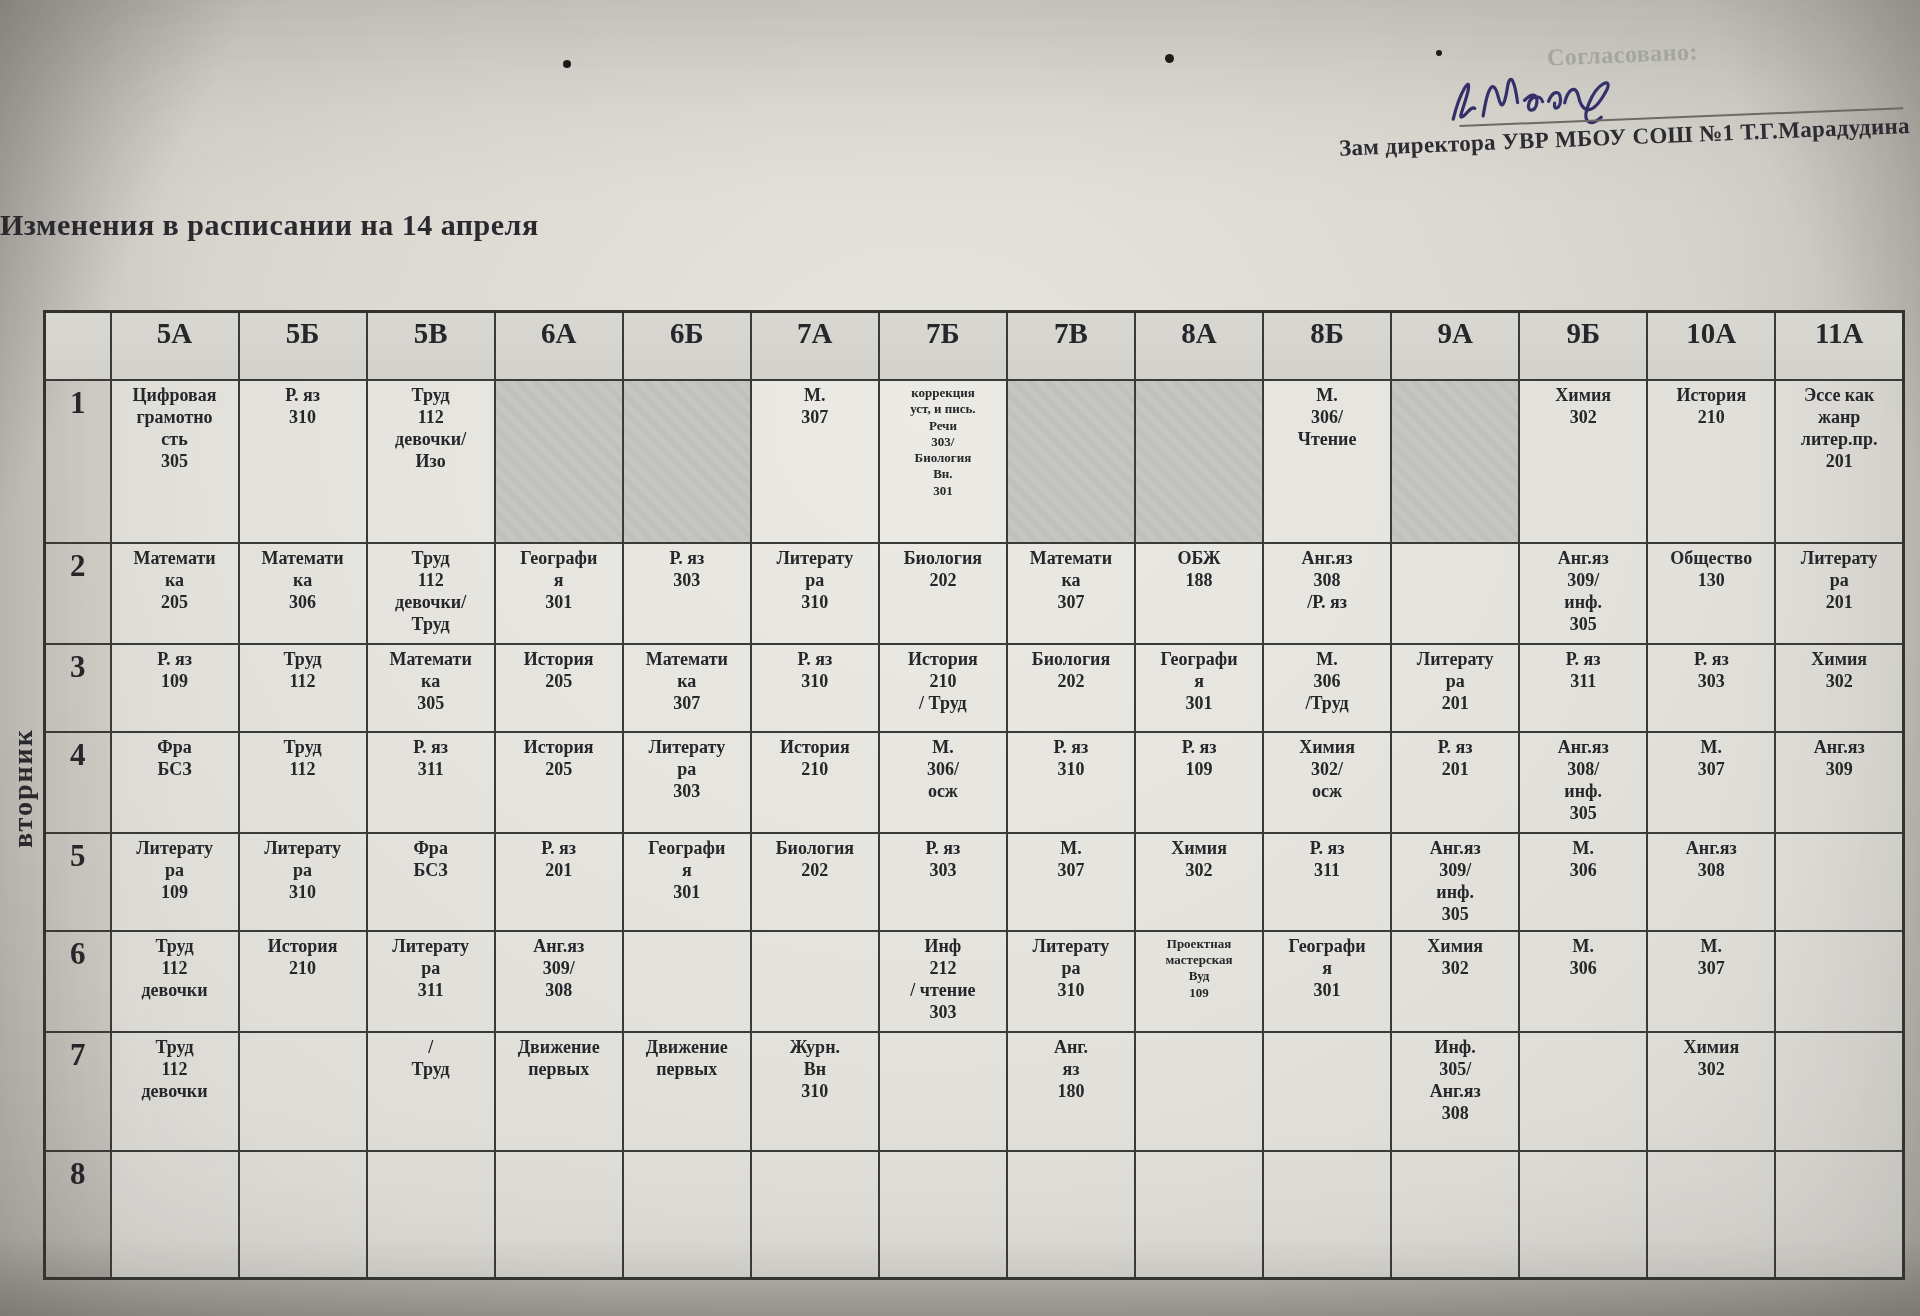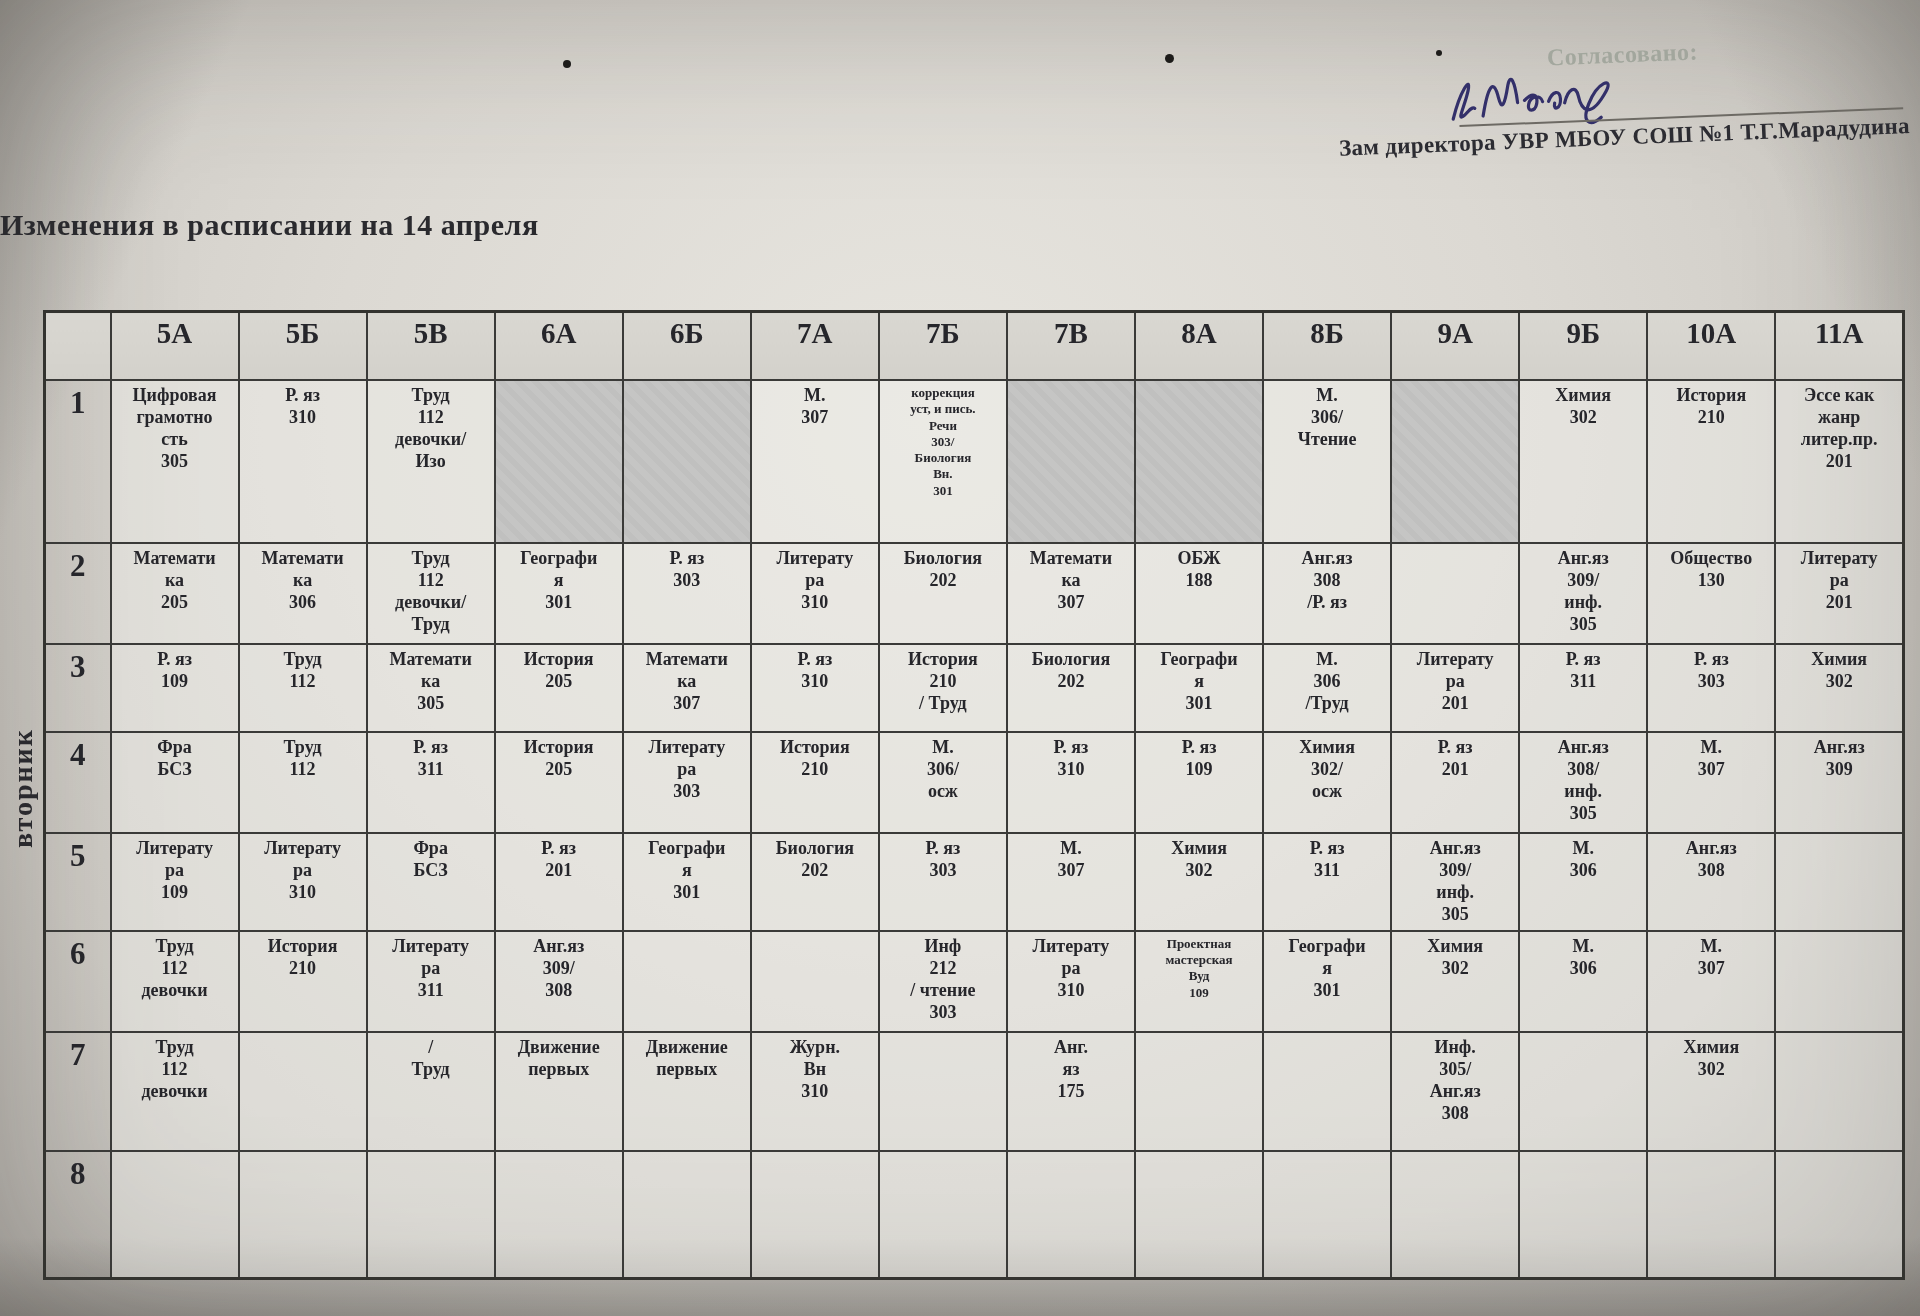--- a/index.html
+++ b/index.html
@@ -389,21 +389,21 @@
           <td class="lesson">Движение
 первых</td>
           <td class="lesson">Движение
 первых</td>
           <td class="lesson">Журн.
 Вн
 310</td>
           <td class="lesson"></td>
           <td class="lesson">Анг.
 яз
-175</td>
+180</td>
           <td class="lesson"></td>
           <td class="lesson"></td>
           <td class="lesson">Инф.
 305/
 Анг.яз
 308</td>
           <td class="lesson"></td>
           <td class="lesson">Химия
 302</td>
           <td class="lesson"></td>

